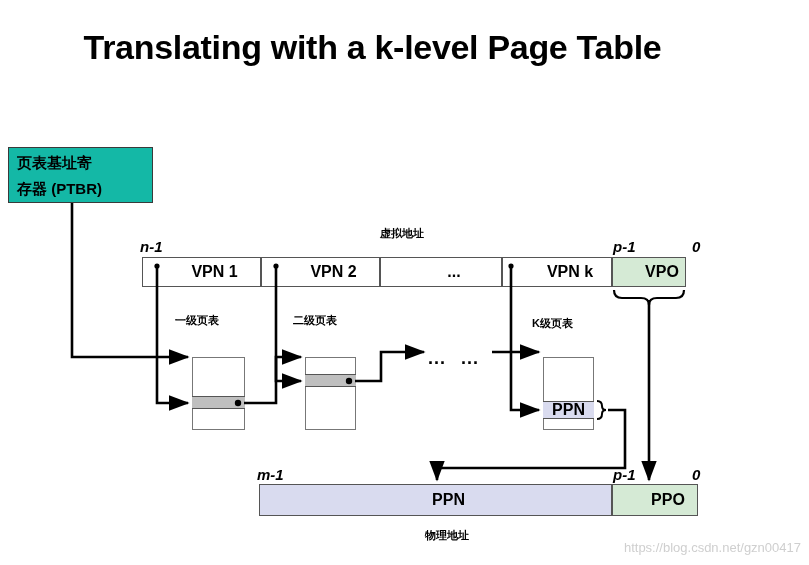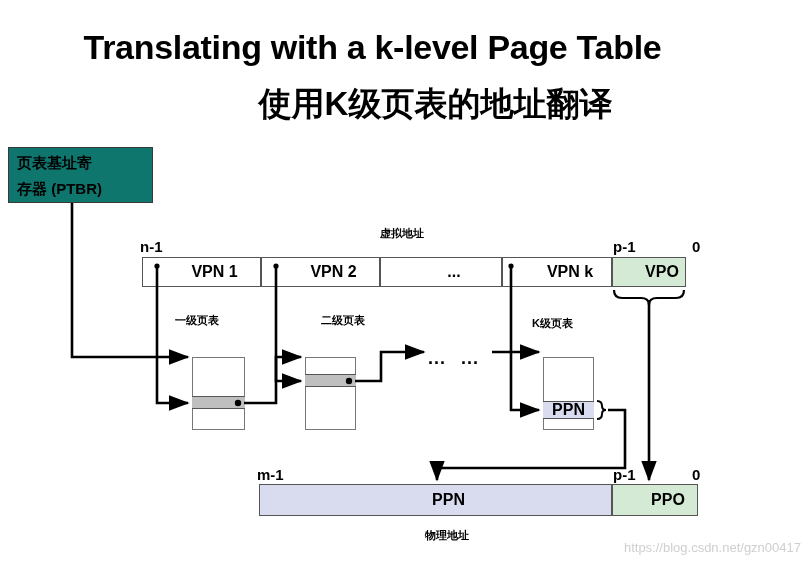--- a/index.html
+++ b/index.html
@@ -50,39 +50,39 @@
     white-space: nowrap;
   }
 
   
   .ptbr-box {
     position: absolute;
     left: 8px;
     top: 147px;
     width: 145px;
     height: 56px;
-    background: #0f766e;
+    background: #14b8a6;
     border: 1px solid #3a3a3a;
     box-sizing: border-box;
     font-size: 15px;
     font-weight: bold;
     color: #000000;
     line-height: 26px;
     padding: 2px 0 0 8px;
     box-sizing: border-box;
   }
   .ptbr-line { display: block; white-space: nowrap; }
 
   
   .lbl {
     position: absolute;
     color: #000000;
     white-space: nowrap;
   }
-  .bit-lbl { font-size: 15px; font-weight: bold; }
+  .bit-lbl { font-size: 15px; font-weight: bold; font-style: italic; }
   .cn-lbl  { font-size: 11px; font-weight: bold; }
 
   
   .addr-cell {
     position: absolute;
     box-sizing: border-box;
     border: 1px solid #555555;
     background: #ffffff;
     font-size: 16px;
     font-weight: bold;
@@ -140,40 +140,39 @@
     color: #cfcfcf;
     white-space: nowrap;
   }
 </style>
 </head>
 <body>
 
 <div id="page">
 
   <div class="title-en">Translating with a k-level Page Table</div>
-  <div class="title-cn">使用K级页表的地址翻译</div>
 
   <div class="ptbr-box">
     <span class="ptbr-line">页表基址寄</span>
     <span class="ptbr-line">存器 (PTBR)</span>
   </div>
 
   <div class="lbl cn-lbl" style="left:380px; top:226px;">虚拟地址</div>
   <div class="lbl bit-lbl" style="left:140px; top:238px;">n-1</div>
   <div class="lbl bit-lbl" style="left:613px; top:238px;">p-1</div>
   <div class="lbl bit-lbl" style="left:692px; top:238px;">0</div>
 
   <div class="addr-cell" style="left:142px; top:257px; width:119px; height:30px;">VPN 1</div>
   <div class="addr-cell" style="left:261px; top:257px; width:119px; height:30px;">VPN 2</div>
   <div class="addr-cell" style="left:380px; top:257px; width:122px; height:30px;">...</div>
   <div class="addr-cell" style="left:502px; top:257px; width:110px; height:30px;">VPN k</div>
   <div class="addr-cell cell-green" style="left:612px; top:257px; width:74px; height:30px;">VPO</div>
 
   <div class="lbl cn-lbl" style="left:175px; top:313px;">一级页表</div>
-  <div class="lbl cn-lbl" style="left:293px; top:313px;margin-left:28px;">二级页表</div>
+  <div class="lbl cn-lbl" style="left:293px; top:313px;">二级页表</div>
   <div class="lbl cn-lbl" style="left:532px; top:316px;">K级页表</div>
 
   <div class="pt-box" style="left:192px; top:357px; width:53px; height:73px;"></div>
   <div class="pt-band" style="left:192px; top:396px; width:53px; height:13px;"></div>
 
   <div class="pt-box" style="left:305px; top:357px; width:51px; height:73px;"></div>
   <div class="pt-band" style="left:305px; top:374px; width:51px; height:13px;"></div>
 
   <div class="pt-box" style="left:543px; top:357px; width:51px; height:73px;"></div>
   <div class="pt-band-ppn" style="left:543px; top:401px; width:51px; height:18px;">PPN</div>

